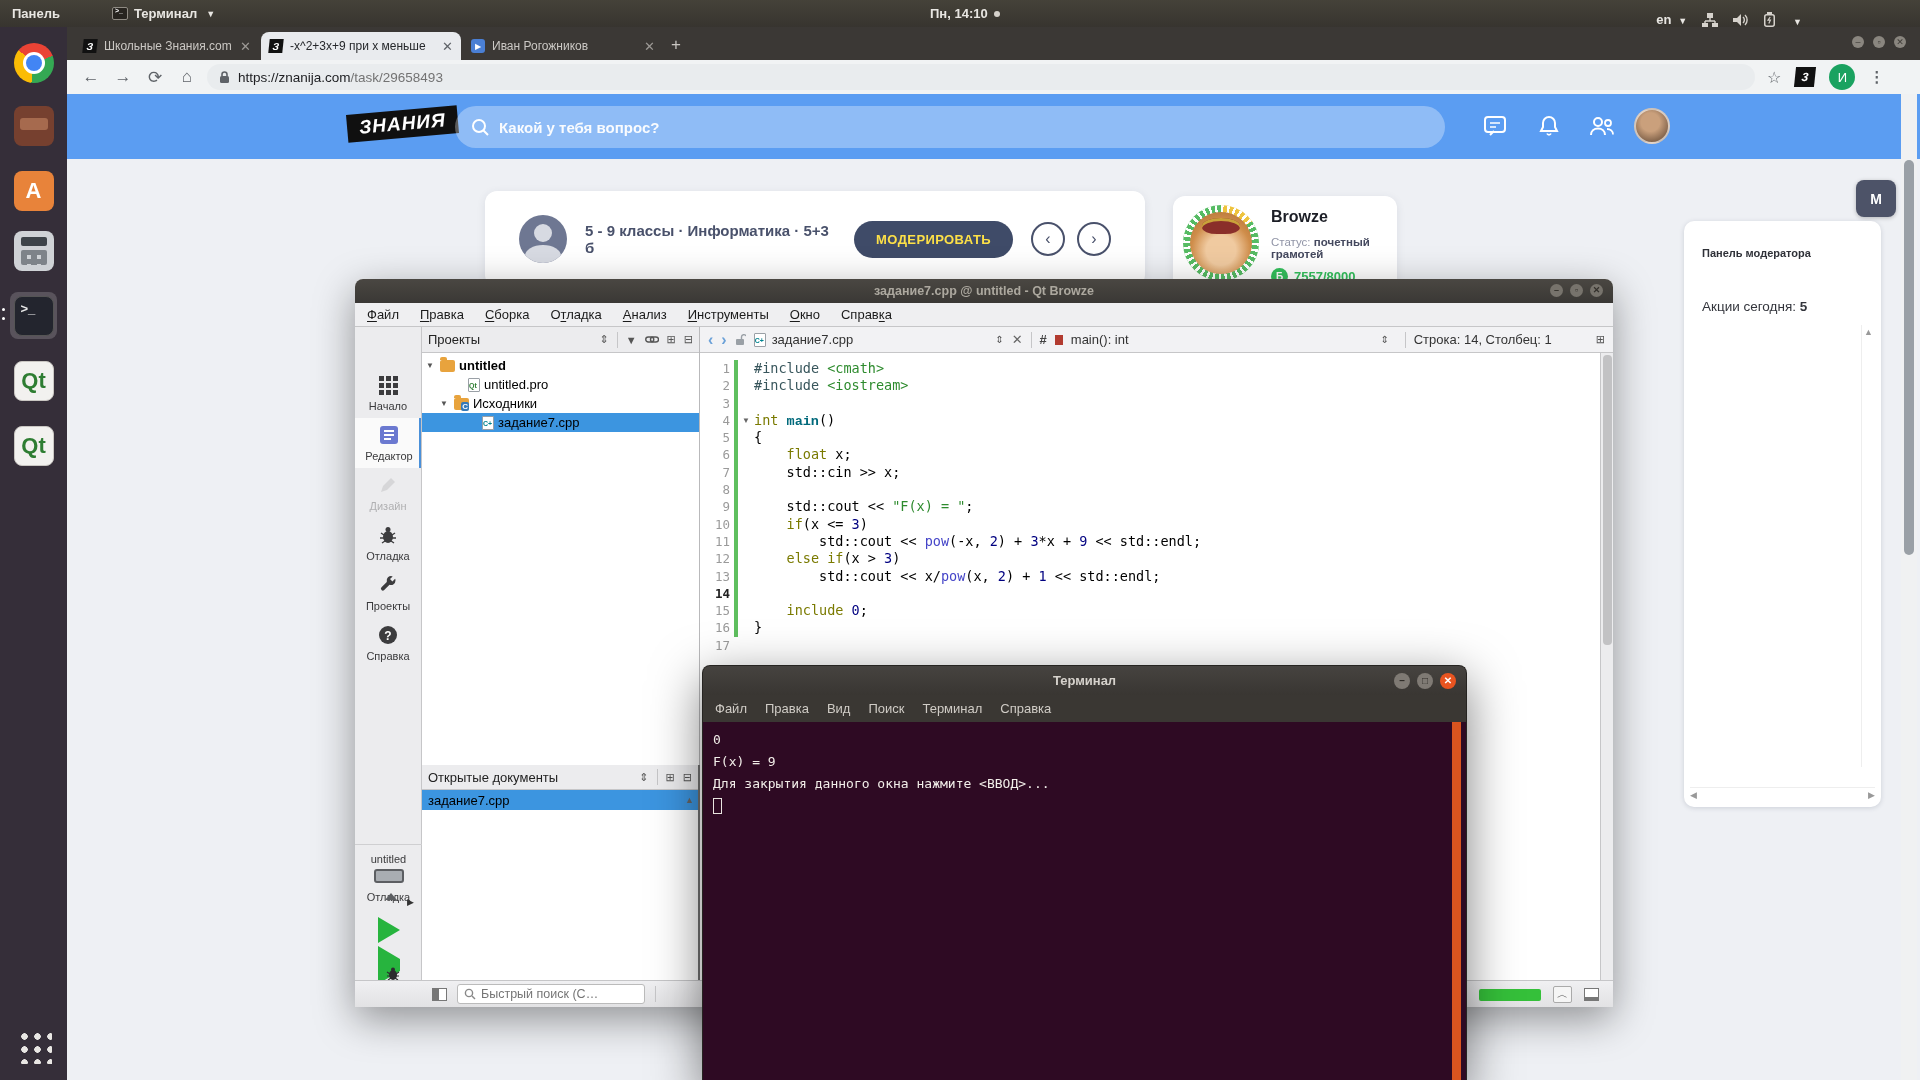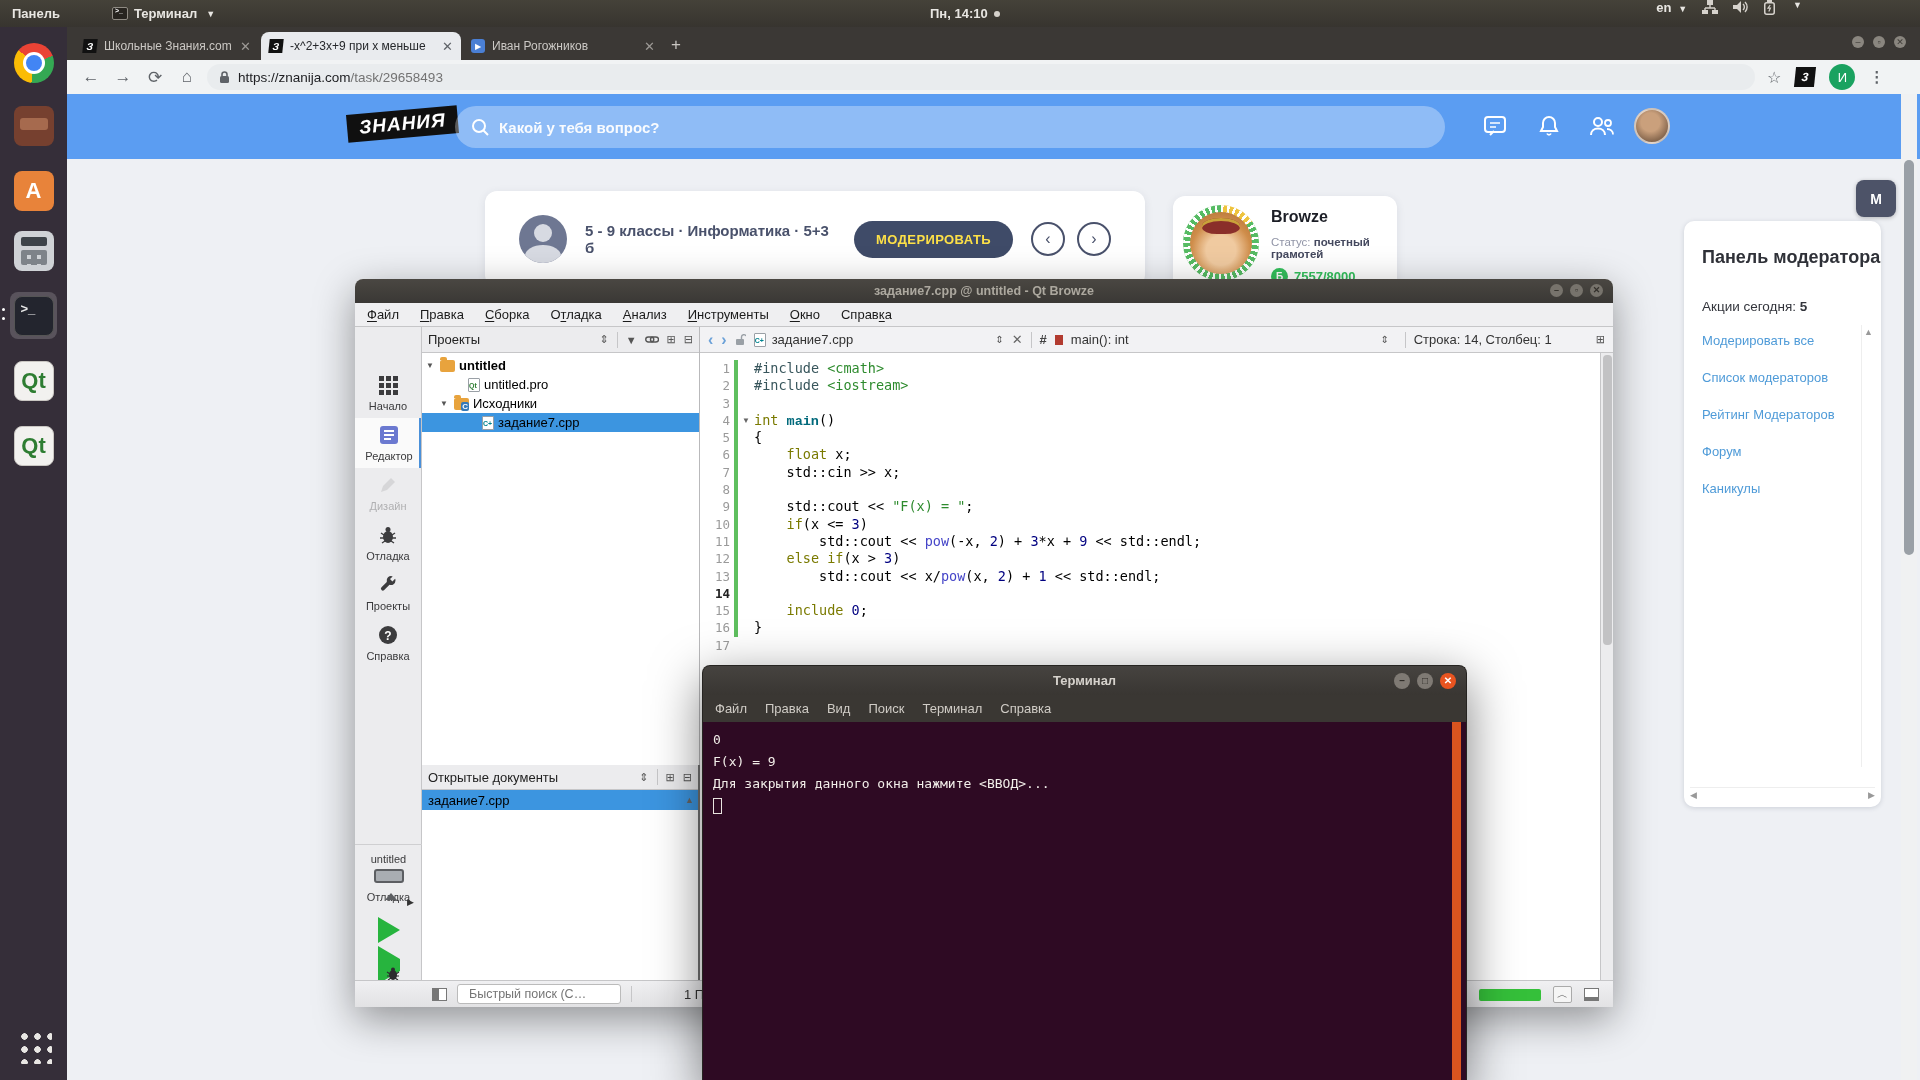--- a/index.html
+++ b/index.html
@@ -11,21 +11,21 @@
   .gnome-bar { position:absolute; left:0; top:0; width:1920px; height:27px;
     background:linear-gradient(#454239,#37342f); color:#e8e6e2; font-size:13px; font-weight:bold;
     display:flex; align-items:center; z-index:40; }
   .gb-activities { margin-left:12px; }
   .gb-app { display:flex; align-items:center; gap:6px; margin-left:52px; }
   .gb-appicon { width:16px; height:13px; background:#27241f; border:1px solid #8f8b83; border-radius:2px; position:relative; }
   .gb-appicon::after { content:">_"; position:absolute; left:2px; top:-1px; font-size:7px; color:#fff; font-weight:bold; }
   .caret { font-size:9px; margin-left:3px; }
   .gb-clock { position:absolute; left:930px; top:0; height:27px; display:flex; align-items:center; gap:6px; }
   .gb-dot { width:6px; height:6px; border-radius:50%; background:#d6d2cc; }
-  .gb-right { position:absolute; right:118px; top:0; height:27px; display:flex; align-items:flex-start; gap:15px; }
+  .gb-right { position:absolute; right:118px; top:0; height:27px; display:flex; align-items:flex-end; gap:15px; }
   .gb-right svg { display:block; }
 
   
   .dock { position:absolute; left:0; top:27px; width:67px; height:1053px; background:#352e39; z-index:39; }
   .dock-item { position:absolute; left:10px; width:47px; height:47px; border-radius:8px;
     display:flex; align-items:center; justify-content:center; }
   .dock-item.running { background:rgba(255,255,255,.18); }
   .run-dots { position:absolute; left:-8px; top:16px; width:3px; }
   .run-dots i { display:block; width:3px; height:3px; border-radius:50%; background:#fff; margin-bottom:6px; }
   .ic-chrome { width:40px; height:40px; border-radius:50%;
@@ -120,21 +120,21 @@
   .bz-points { position:absolute; left:98px; top:72px; display:flex; align-items:center; gap:6px; color:#33c05c; font-size:13px; font-weight:bold; }
   .bz-coin { width:17px; height:17px; border-radius:50%; background:#33c05c; color:#fff; font-size:10px;
     display:flex; align-items:center; justify-content:center; }
 
   .m-badge { position:absolute; left:1789px; top:86px; width:40px; height:37px; background:#4d5368; border-radius:8px;
     color:#fff; font-size:14px; font-weight:bold; display:flex; align-items:center; justify-content:center;
     box-shadow:0 1px 4px rgba(0,0,0,.25); }
 
   .mod-panel { position:absolute; left:1617px; top:127px; width:197px; height:586px; background:#fff; border-radius:10px;
     box-shadow:0 1px 5px rgba(50,60,90,.18); }
-  .mp-title { position:absolute; left:18px; top:26px; font-size:18px; font-weight:bold; color:#2f3138; }
+  .mp-title { position:absolute; left:18px; top:26px; font-size:11px; font-weight:bold; color:#2f3138; }
   .mp-actions { position:absolute; left:18px; top:78px; font-size:13.5px; color:#33353c; }
   .mp-links { position:absolute; left:18px; top:112px; }
   .mp-link { display:block; color:#4f9bd8; font-size:13px; margin-bottom:22px; text-decoration:none; }
   .mp-vscroll { position:absolute; right:8px; top:104px; bottom:40px; width:12px; border-left:1px solid #eee; }
   .mp-up { position:absolute; right:8px; top:106px; font-size:9px; color:#999; }
   .mp-hscroll { position:absolute; left:6px; right:6px; bottom:8px; height:12px; border-top:1px solid #eee;
     display:flex; justify-content:space-between; font-size:9px; color:#999; padding-top:2px; }
 
   .page-scrollbar { position:absolute; right:3px; top:0; width:16px; height:986px; background:#f0f1f2; z-index:5; }
   .page-thumb { position:absolute; left:3px; top:66px; width:10px; height:395px; border-radius:5px; background:#9aa0a6; }
@@ -211,21 +211,21 @@
   .foldc { width:16px; flex:none; font-size:8px; color:#666; text-align:center; font-family:"Liberation Sans",sans-serif; }
   .codecell { white-space:pre; color:#000; }
   .tok-pp { color:#38565c; } .tok-kw { color:#7a7a00; } .tok-fn { color:#00697b; font-weight:bold;font-family:Liberation Mono, monospace; }
   .tok-gf { color:#4545c8; } .tok-nu { color:#000080; } .tok-st { color:#2e8b2e; } .tok-pl { color:#000; }
   .ed-scroll { position:absolute; left:1245px; top:74px; width:13px; height:627px; background:#ececee; border-left:1px solid #c6c6c8; }
   .ed-thumb { position:absolute; left:2px; top:2px; width:9px; height:290px; background:#c2c2c4; border-radius:4px; }
 
   .qt-statusbar { position:absolute; left:0; top:701px; width:100%; height:27px; background:linear-gradient(#f0f0f2,#e2e2e4);
     border-top:1px solid #c6c6c8; display:flex; align-items:center; padding-left:77px; gap:10px; }
   .sb-toggle { width:15px; height:13px; border:1px solid #777; background:linear-gradient(90deg,#777 0 6px,#fff 6px); }
-  .sb-search { width:164px; height:20px; background:#fff; border:1px solid #bbb; border-radius:3px; display:flex; align-items:center;
+  .sb-search { width:188px; height:20px; background:#fff; border:1px solid #bbb; border-radius:3px; display:flex; align-items:center;
     padding:8px 6px; gap:5px; color:#888; }
   .sb-search input { border:none; outline:none; width:150px; font-size:12.5px; color:#888; font-family:"Liberation Sans",sans-serif; background:transparent; }
   .sb-issues { color:#333; margin-left:42px; white-space:nowrap; }
   .sb-right { position:absolute; right:14px; top:0; height:27px; display:flex; align-items:center; gap:12px; }
   .progress { width:62px; height:12px; background:#35c03a; border-radius:2px; }
   .sb-chev { color:#555; font-size:11px; border:1px solid #aaa; border-radius:2px; padding:0 3px; background:#f5f5f5; }
   .sb-panel { width:15px; height:13px; border:1px solid #777; background:linear-gradient(#fff 0 8px,#777 8px); }
 
   
   .terminal { position:absolute; left:702px; top:665px; width:765px; height:420px; z-index:20;
@@ -402,27 +402,20 @@
           <span class="bz-coin">Б</span>
           <span>7557/8000</span>
           </span>
       </div>
 
       <div class="m-badge">М</div>
 
       <div class="mod-panel">
         <div class="mp-title">Панель модератора</div>
         <div class="mp-actions"><span>Акции сегодня: </span><b>5</b></div>
-        <div class="mp-links" id="modlinks">
-            <a class="mp-link">Модерировать все</a>
-            <a class="mp-link">Список модераторов</a>
-            <a class="mp-link">Рейтинг Модераторов</a>
-            <a class="mp-link">Форум</a>
-            <a class="mp-link">Каникулы</a>
-          </div>
         <span class="mp-vscroll"></span>
         <span class="mp-up">▲</span>
         <div class="mp-hscroll">
           <span>◀</span>
           <span>▶</span>
           </div>
       </div>
 
       <div class="page-scrollbar">
           <span class="page-thumb"></span>

